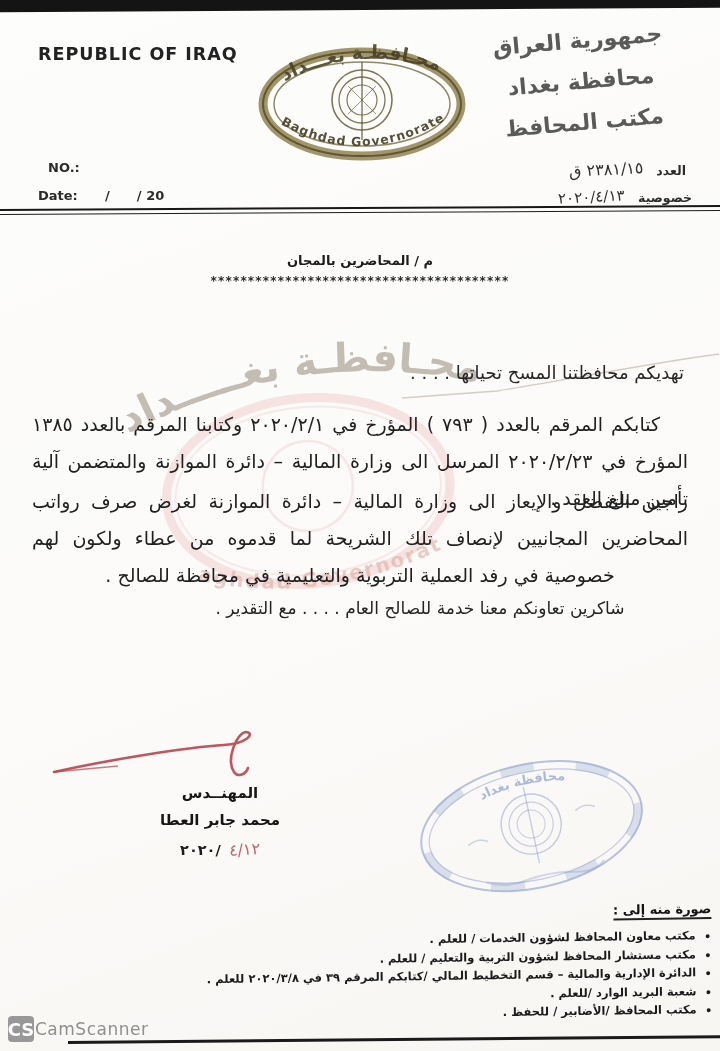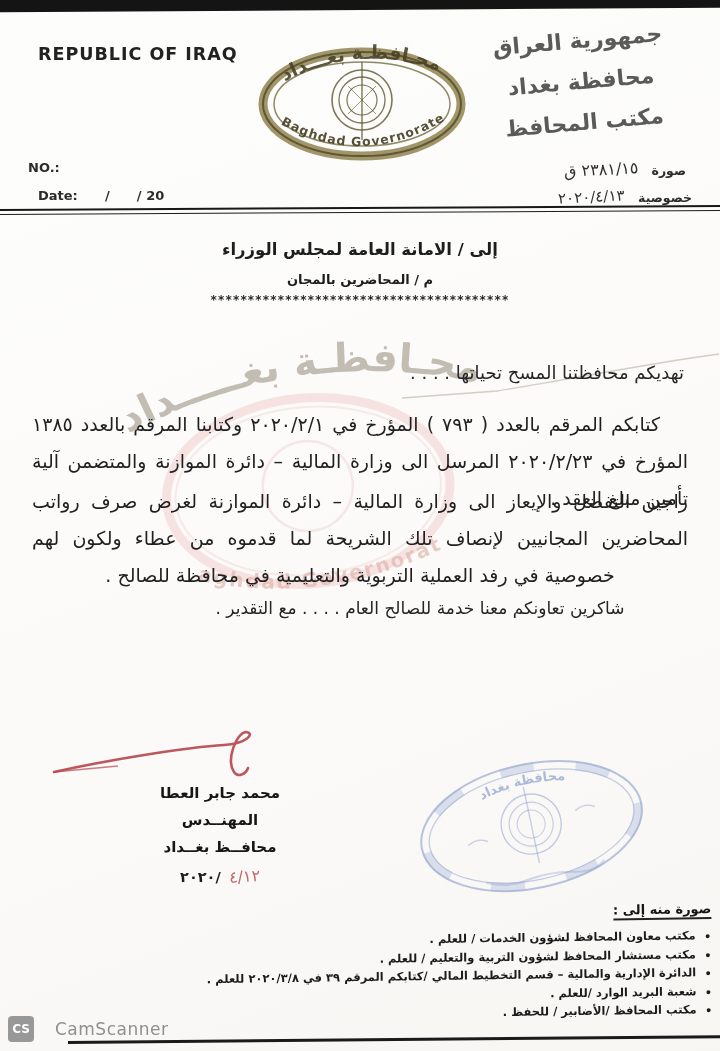--- a/index.html
+++ b/index.html
@@ -13,21 +13,21 @@
   .abs { position:absolute; }
 
   
   .scan-top { top:-5px; left:-6px; width:736px; height:15px; background:#141414; transform:rotate(-0.35deg); }
   .scan-bottom { top:1038px; left:68px; width:660px; height:3px; background:#1a1a1a; transform:rotate(-0.5deg); }
 
   
   .hdr-en { left:38px; top:44px; }
   .hdr-en .l1 { font-size:17.5px; font-weight:bold; letter-spacing:1px; color:#222; }
   .hdr-en .l2 { font-size:13.5px; font-weight:bold; margin-top:16px; letter-spacing:0.4px; color:#2a2a2a; }
-  .no-line  { left:28px; top:160px; font-size:13px; font-weight:bold; color:#2b2b2b;text-align:right; }
+  .no-line  { left:48px; top:160px; font-size:13px; font-weight:bold; color:#2b2b2b;text-align:right; }
   .date-line{ left:38px; top:188px; font-size:13px; font-weight:bold; color:#2b2b2b; white-space:pre; }
 
   
   .hdr-ar { right:14px; top:20px; width:250px; text-align:center; transform:rotate(-5deg); color:#3e3e3e; }
   .hdr-ar div { font-size:22px; line-height:41px; font-weight:bold; opacity:.85; }
   .num-row  { right:34px; top:160px; font-size:12.5px; font-weight:bold; color:#2c2c2c; direction:rtl; }
   .date-row { right:28px; top:188px; font-size:12.5px; font-weight:bold; color:#2c2c2c; direction:rtl; }
   .hand { font-family:"DejaVu Sans", sans-serif; font-weight:normal; font-size:16px; color:#30302f;
           display:inline-block; transform:rotate(-3deg); letter-spacing:1px; }
 
@@ -69,22 +69,22 @@
 
   
   .cc { right:8px; top:902px; width:560px; direction:rtl; transform:rotate(-0.8deg); z-index:2; }
   .cc .cc-hdr { font-size:13px; font-weight:bold; color:#151515; border-bottom:2px solid #222; display:inline-block; padding-bottom:1px; }
   .cc ul { margin-top:7px; padding-right:16px; }
   .cc li { font-size:11.5px; font-weight:bold; line-height:18.5px; color:#1b1b1b; }
 
   
   .cs { left:8px; top:1016px; display:flex; align-items:center; z-index:4; }
   .cs .badge { width:26px; height:26px; background:#989898; color:#fff; border-radius:4px;
-               font-size:12px; font-weight:bold; display:flex; align-items:center; justify-content:center; }
-  .cs .name { font-size:17px; color:#8f8f8f; margin-left:1px; letter-spacing:0.5px;padding-left:20px; }
+               font-size:18px; font-weight:bold; display:flex; align-items:center; justify-content:center; }
+  .cs .name { font-size:17px; color:#8f8f8f; margin-left:1px; letter-spacing:0.5px; }
   .cs-note { left:112px; top:1078px; direction:rtl; font-size:17px; color:#c9b7ab; z-index:3; }
 </style>
 </head>
 <body>
 
 <div class="page">
 
   <div class="abs scan-top"></div>
   <div class="abs scan-bottom"></div>
 
@@ -116,21 +116,21 @@
       </text>
     </svg>
   </div>
 
   <div class="abs hdr-ar">
     <div>جمهورية العراق</div>
     <div>محافظة بغداد</div>
     <div>مكتب المحافظ</div>
   </div>
   <div class="abs num-row">
-    <span>صورة</span>&nbsp;&nbsp;
+    <span>العدد</span>&nbsp;&nbsp;
     <span class="hand" dir="ltr">٢٣٨١/١٥ ق</span>
   </div>
   <div class="abs date-row">
     <span>خصوصية</span>&nbsp;&nbsp;
     <span class="hand" dir="ltr" style="font-size:15px">٢٠٢٠/٤/١٣</span>
   </div>
 
   <div class="abs rule"></div>
 
   <div class="abs wm">
@@ -145,21 +145,20 @@
       <text font-size="40" font-weight="bold" fill="#b5ada2" opacity="0.8">
         <textPath href="#wTop" startOffset="50%" text-anchor="middle">محـافظـة بغـــــداد</textPath>
       </text>
       <text font-size="20" font-weight="bold" fill="#dfb3ab" letter-spacing="2" opacity="0.65">
         <textPath href="#wBottom" startOffset="50%" text-anchor="middle">Baghdad Governorate</textPath>
       </text>
     </svg>
   </div>
 
   <div class="abs to-block">
-    <div class="to">إلى / الامانة العامة لمجلس الوزراء</div>
     <div class="subj">م / المحاضرين بالمجان</div>
     <div class="stars">****************************************</div>
   </div>
 
   <svg class="abs pencil" width="328" height="58" viewBox="0 0 328 58">
     <path d="M 327,8 C 265,16 185,32 105,45 L 10,52" stroke="#ccc4ba" stroke-width="1.4" fill="none" opacity="0.85"></path>
   </svg>
 
   <div class="abs greeting">تهديكم محافظتنا المسح تحياتها . . . .</div>
 
@@ -167,23 +166,22 @@
   <div class="abs para para2">راجين التفضل والإيعاز الى وزارة المالية – دائرة الموازنة لغرض صرف رواتب المحاضرين المجانيين لإنصاف تلك الشريحة لما قدموه من عطاء ولكون لهم خصوصية في رفد العملية التربوية والتعليمية في محافظة للصالح .</div>
 
   <div class="abs closing">شاكرين تعاونكم معنا خدمة للصالح العام . . . . مع التقدير .</div>
 
   <svg class="abs sig-scribble" width="230" height="64" viewBox="0 0 230 64">
     <path d="M 6,46 C 60,34 140,21 176,19 C 198,18 208,7 198,6 C 188,7 178,34 186,46 C 190,52 198,48 200,42" stroke="#b5464b" stroke-width="2.6" fill="none" opacity="0.9" stroke-linecap="round"></path>
     <path d="M 6,46 L 70,40" stroke="#b5464b" stroke-width="1.6" fill="none" opacity="0.7"></path>
   </svg>
 
   <div class="abs sig-block">
+    <div class="t">المهنــدس</div>
     <div class="t">محمد جابر العطا</div>
-    <div class="t">المهنــدس</div>
-    <div class="t">محافــظ بغــداد</div>
     <div class="sig-date">
       <span>٢٠٢٠/</span><span class="red">٤/١٢</span>
     </div>
   </div>
 
   <div class="abs stamp">
     <svg width="252" height="172" viewBox="0 0 252 172">
       <defs>
         <path id="bTop" d="M 30,72 Q 126,18 222,68" fill="none"></path>
         <path id="bBottom" d="M 48,118 Q 126,162 206,112" fill="none"></path>

